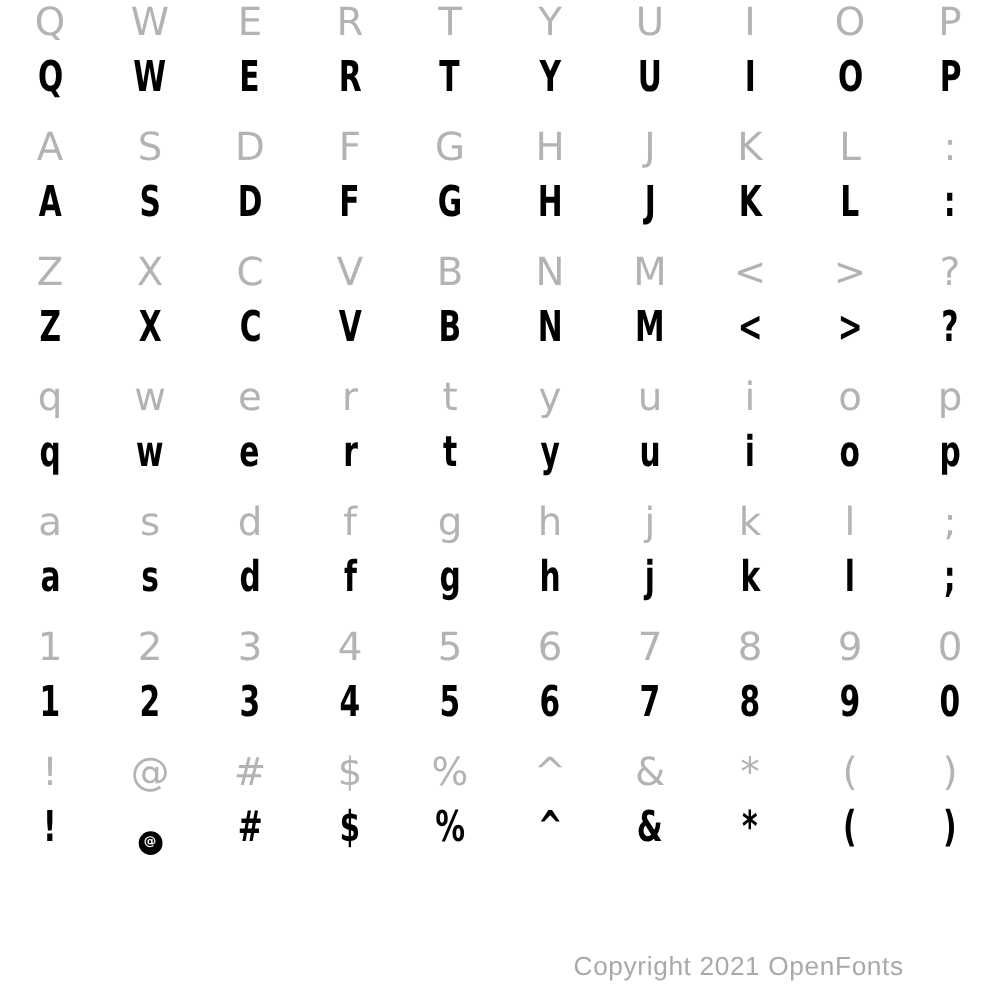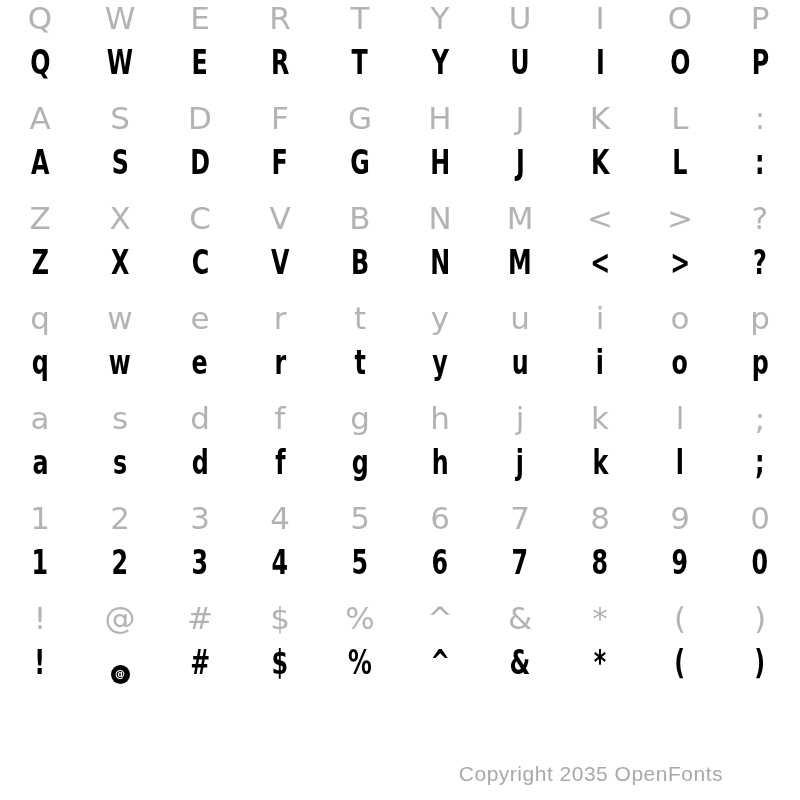--- a/index.html
+++ b/index.html
@@ -237,13 +237,13 @@
       <span class="cell"><span class="g">$</span></span>
       <span class="cell"><span class="g">%</span></span>
       <span class="cell"><span class="g">^</span></span>
       <span class="cell"><span class="g">&amp;</span></span>
       <span class="cell"><span class="g">*</span></span>
       <span class="cell"><span class="g">(</span></span>
       <span class="cell"><span class="g">)</span></span>
     </div>
   </div>
 
-<div class="footer">Copyright 2035 OpenFonts</div>
+<div class="footer">Copyright 2021 OpenFonts</div>
 
 </body></html>

